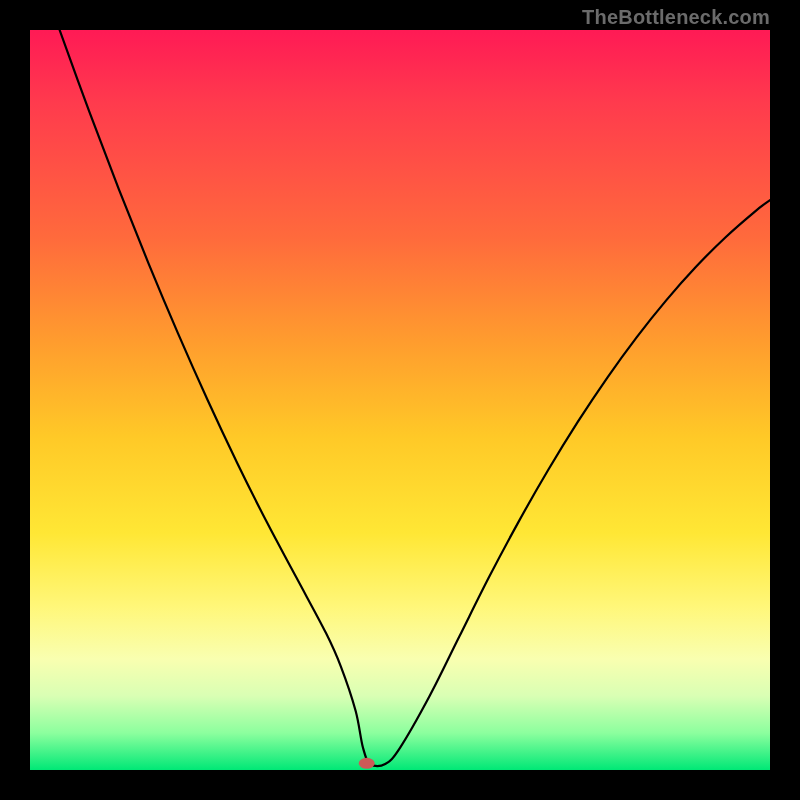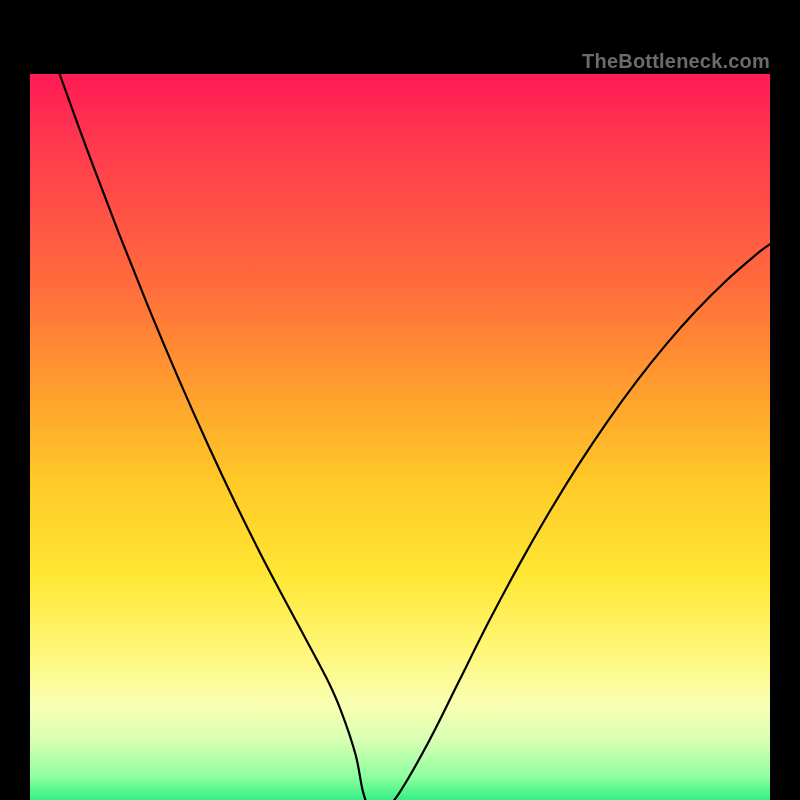--- a/index.html
+++ b/index.html
@@ -9,21 +9,20 @@
     height: 800px;
     overflow: hidden;
     background: #000;
     font-family: Arial, Helvetica, sans-serif;
   }
   .frame {
     position: relative;
     width: 800px;
     height: 632px;
     background: #000;
-    margin-top: 44px;
   }
   .plot-area {
     position: absolute;
     left: 30px;
     top: 30px;
     width: 740px;
     height: 740px;
     overflow: hidden;
   }
   .gradient-bg {

